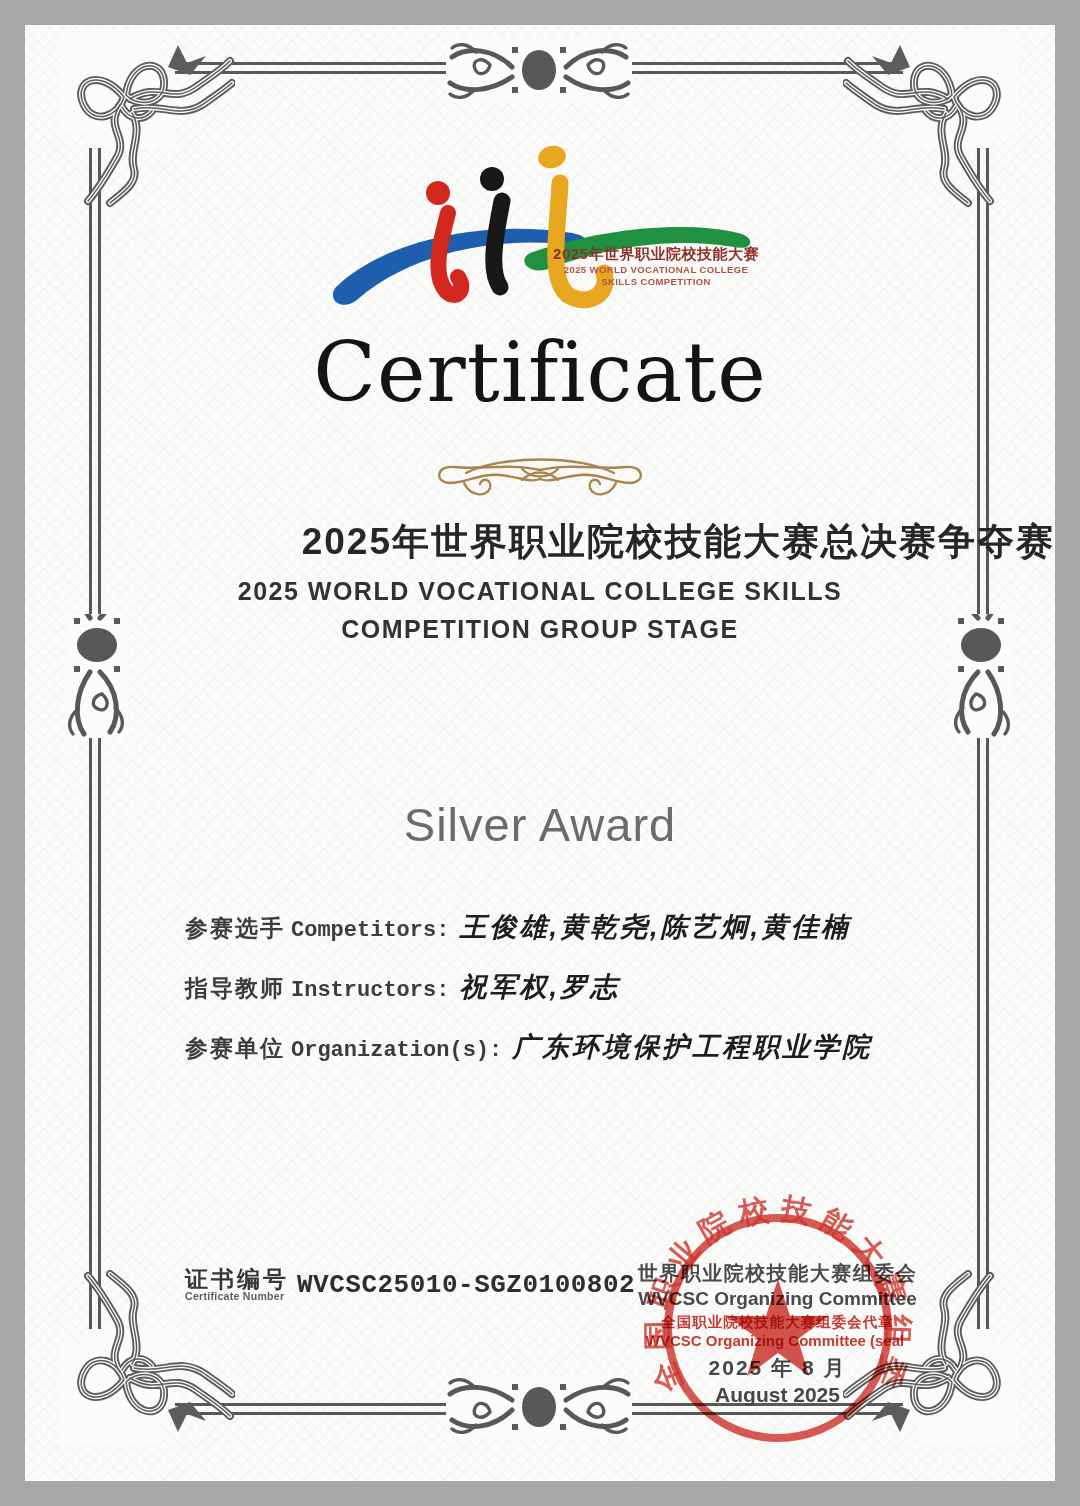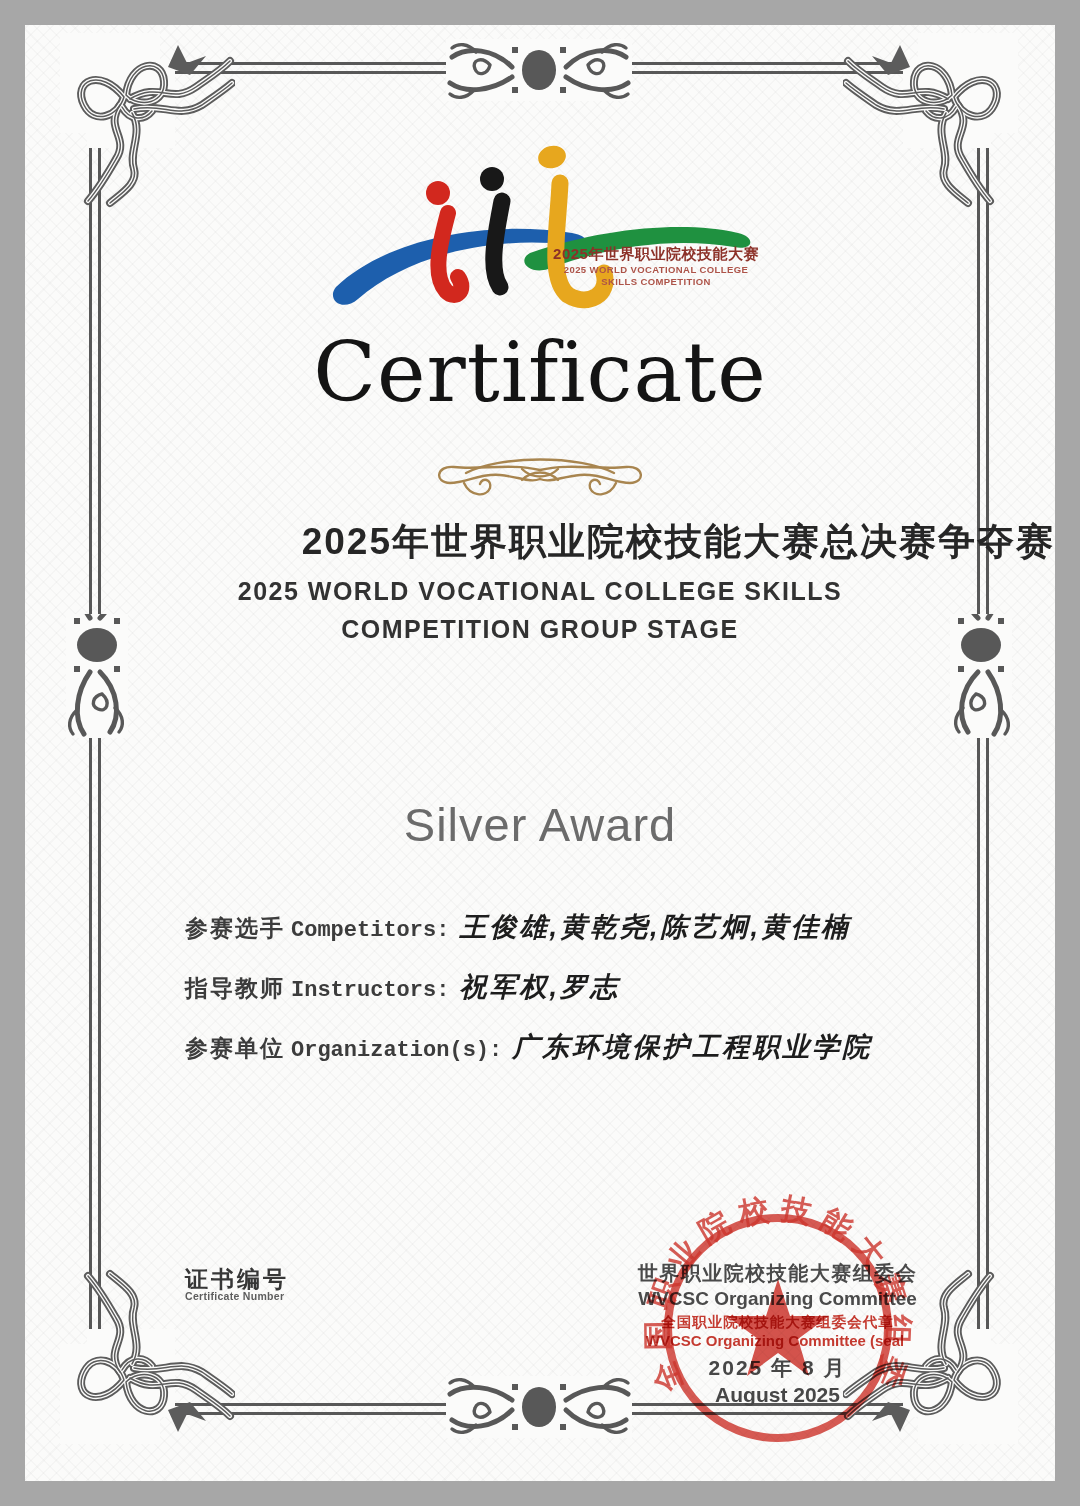--- a/index.html
+++ b/index.html
@@ -236,21 +236,21 @@
       </div>
       <div class="field-row">
         <span class="f-label-zh">参赛单位</span><span class="f-label-en">Organization(s):</span><span class="f-value">广东环境保护工程职业学院</span>
       </div>
     </div>
 
     <div class="cert-no">
       <span class="cn-label">
         <div class="cn-label-zh">证书编号</div>
         <div class="cn-label-en">Certificate Number</div>
-      </span>
+      </span><span class="cn-value">WVCSC25010-SGZ0100802</span>
     </div>
 
     <div class="committee">
       <div class="cmt-zh">世界职业院校技能大赛组委会</div>
       <div class="cmt-en">WVCSC Organizing Committee</div>
       <div class="cmt-seal-zh">全国职业院校技能大赛组委会代章</div>
       <div class="cmt-seal-en">WVCSC Organizing Committee (seal)</div>
       <div class="cmt-date-zh">2025 年 8 月</div>
       <div class="cmt-date-en">August 2025</div>
     </div>

